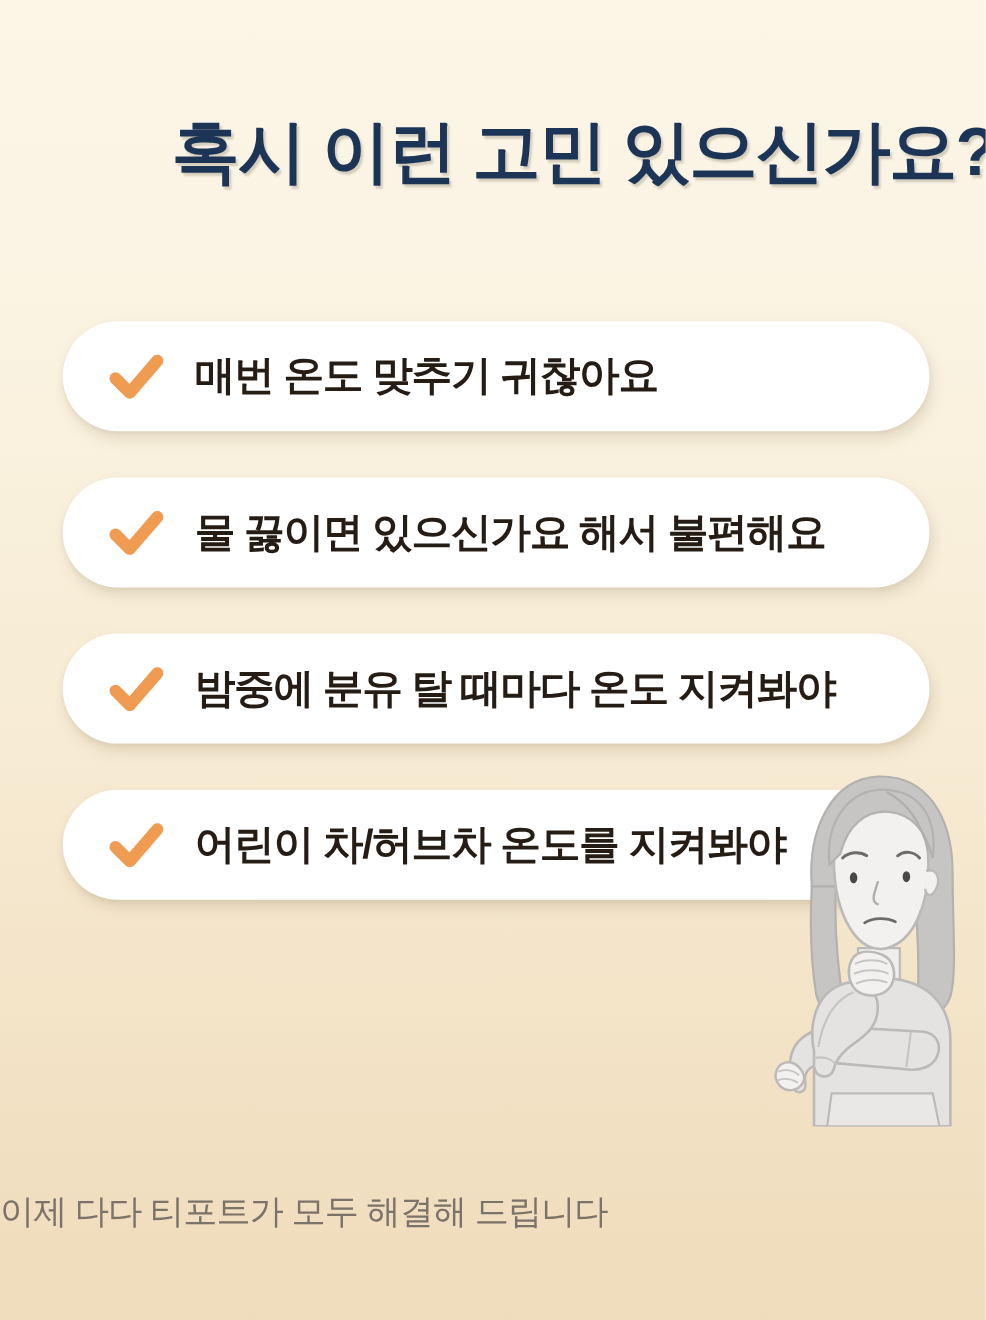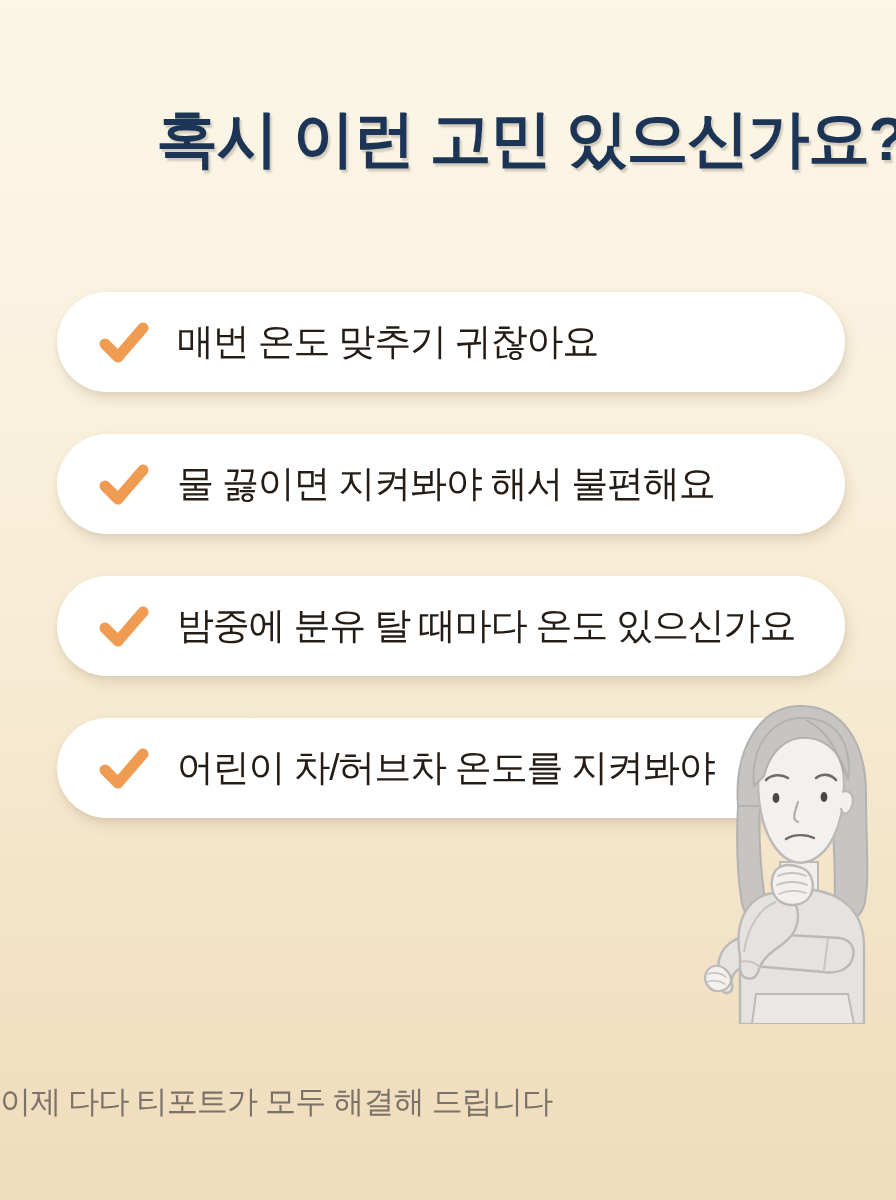--- a/index.html
+++ b/index.html
@@ -70,21 +70,21 @@
     height: 62px;
     margin-left: 36px;
     display: block;
   }
 
   .card-label {
     flex: 1 1 auto;
     margin-left: 22px;
     padding-right: 26px;
     font-size: 37px;
-    font-weight: normal;
+    font-weight: bold;
     letter-spacing: -1.2px;
     color: #241C15;
     white-space: nowrap;
     line-height: 1.1;
   }
 
   
   #illustration {
     position: absolute;
     left: 694px;
@@ -123,28 +123,28 @@
       <svg class="card-check" viewBox="0 0 62 62">
         <path d="M12 33 L25 46 L50 17" fill="none" stroke="#EF9B52" stroke-width="11" stroke-linecap="round" stroke-linejoin="round"></path>
       </svg>
       <span class="card-label">매번 온도 맞추기 귀찮아요</span>
     </div>
 
     <div class="card">
       <svg class="card-check" viewBox="0 0 62 62">
         <path d="M12 33 L25 46 L50 17" fill="none" stroke="#EF9B52" stroke-width="11" stroke-linecap="round" stroke-linejoin="round"></path>
       </svg>
-      <span class="card-label">물 끓이면 지켜봐야 해서 불편해요</span>
-    </div>
-
-    <div class="card">
-      <svg class="card-check" viewBox="0 0 62 62">
-        <path d="M12 33 L25 46 L50 17" fill="none" stroke="#EF9B52" stroke-width="11" stroke-linecap="round" stroke-linejoin="round"></path>
-      </svg>
-      <span class="card-label">밤중에 분유 탈 때마다 온도 있으신가요</span>
+      <span class="card-label">물 끓이면 있으신가요 해서 불편해요</span>
+    </div>
+
+    <div class="card">
+      <svg class="card-check" viewBox="0 0 62 62">
+        <path d="M12 33 L25 46 L50 17" fill="none" stroke="#EF9B52" stroke-width="11" stroke-linecap="round" stroke-linejoin="round"></path>
+      </svg>
+      <span class="card-label">밤중에 분유 탈 때마다 온도 지켜봐야</span>
     </div>
 
     <div class="card">
       <svg class="card-check" viewBox="0 0 62 62">
         <path d="M12 33 L25 46 L50 17" fill="none" stroke="#EF9B52" stroke-width="11" stroke-linecap="round" stroke-linejoin="round"></path>
       </svg>
       <span class="card-label">어린이 차/허브차 온도를 지켜봐야</span>
     </div>
 
 

